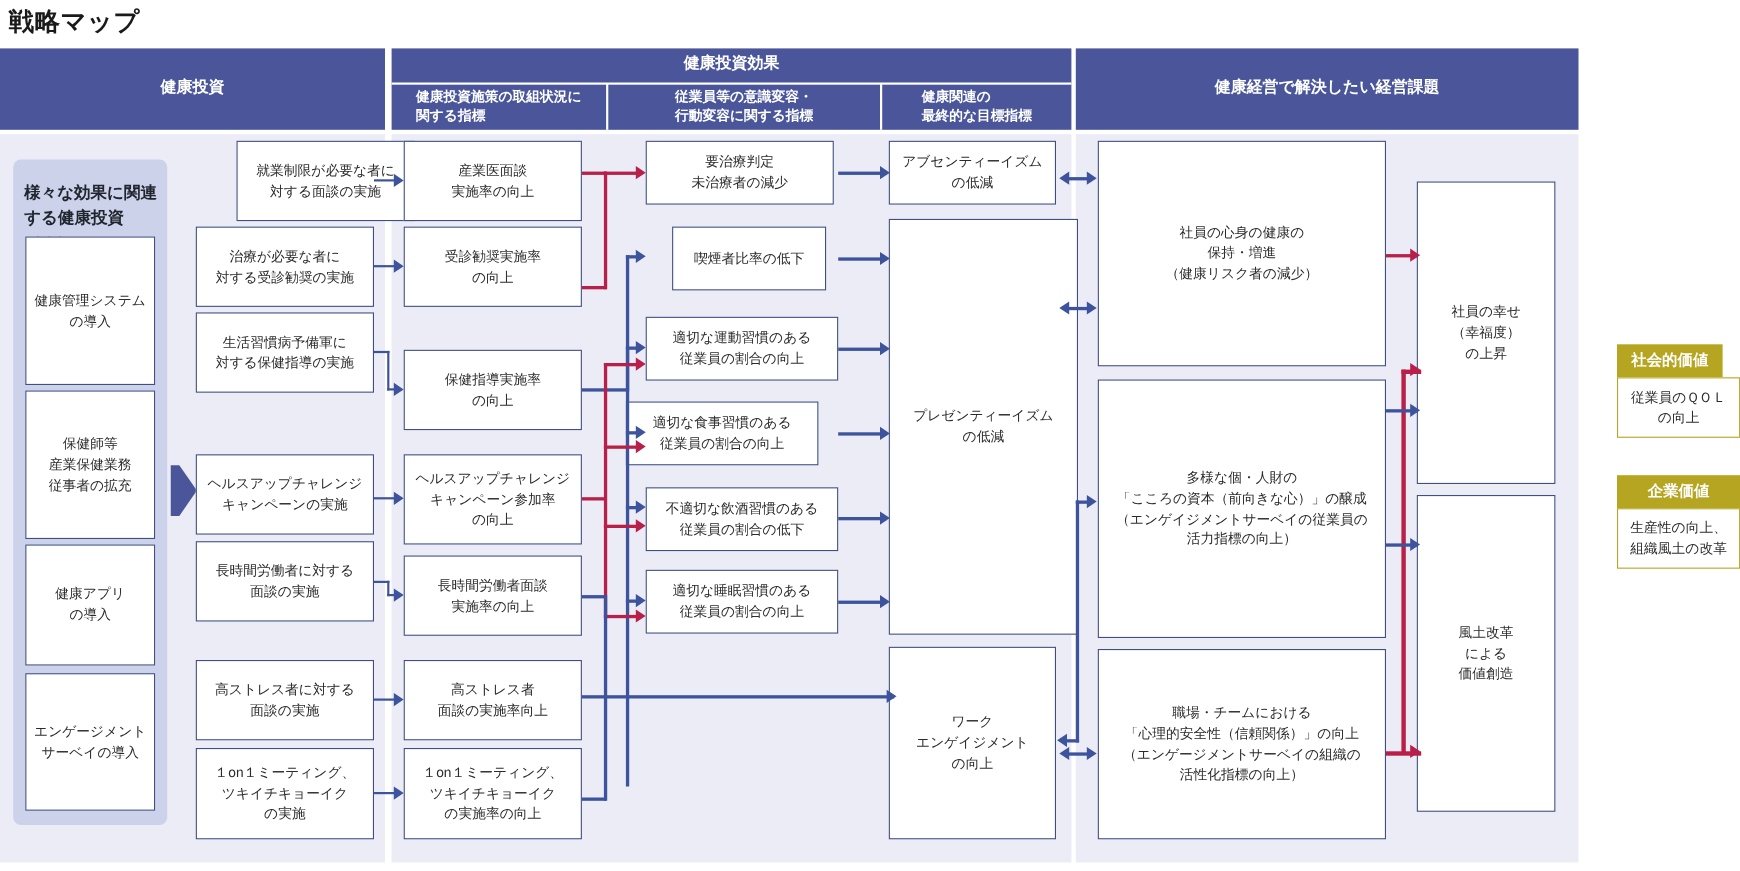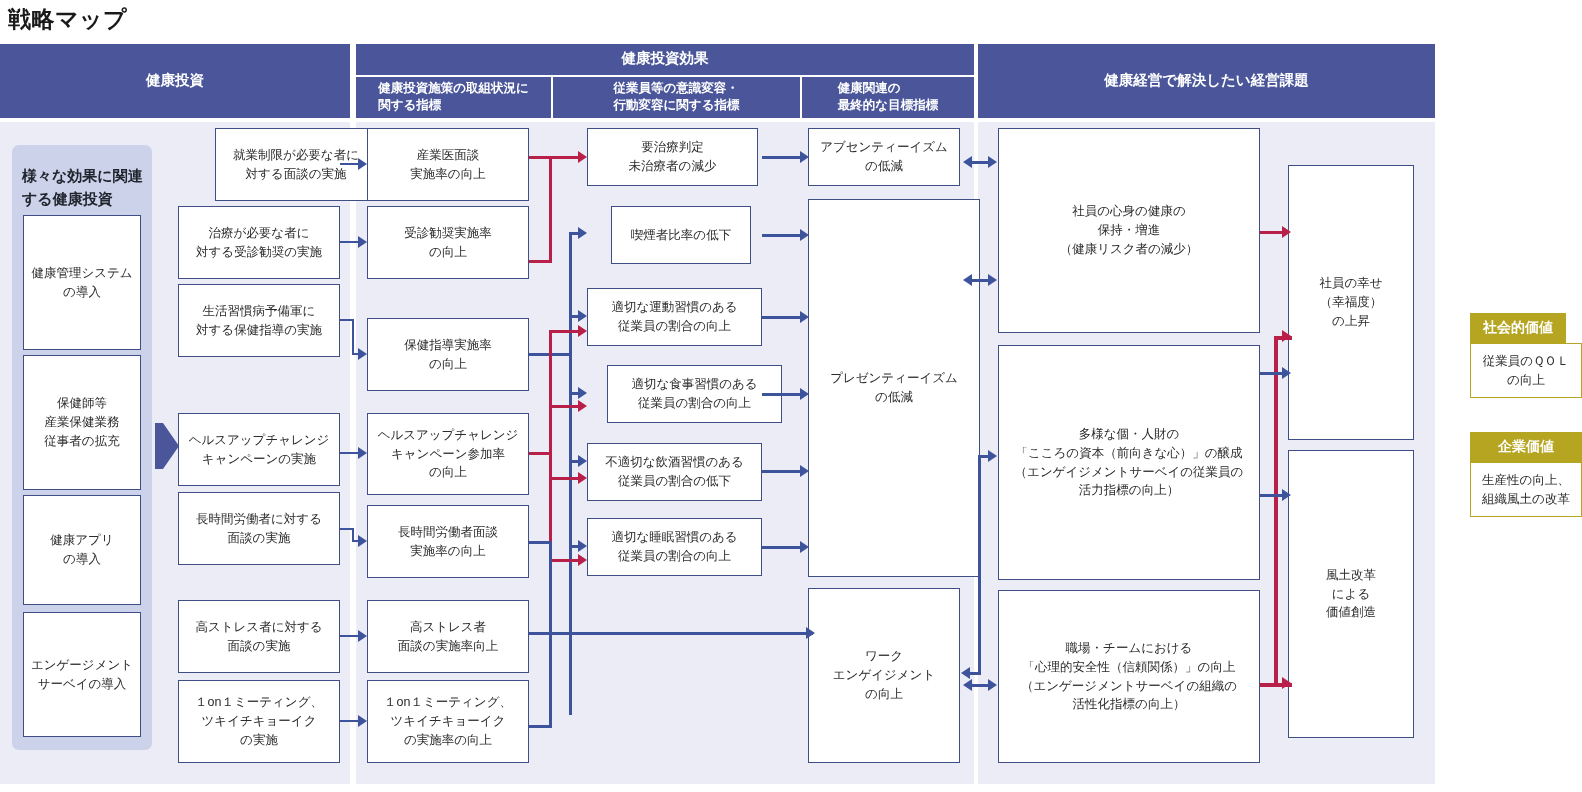--- a/index.html
+++ b/index.html
@@ -156,21 +156,21 @@
 面談の実施率向上</div>
   <div class="node" style="left:367px;top:680px;width:162px;height:83px;">１on１ミーティング、
 ツキイチキョーイク
 の実施率の向上</div>
 
   <div class="node" style="left:587px;top:128px;width:171px;height:58px;">要治療判定
 未治療者の減少</div>
   <div class="node" style="left:587px;top:206px;width:140px;height:58px;margin-left:24px;">喫煙者比率の低下</div>
   <div class="node" style="left:587px;top:288px;width:175px;height:58px;">適切な運動習慣のある
 従業員の割合の向上</div>
-  <div class="node" style="left:607px;top:365px;width:175px;height:58px;">適切な食事習慣のある
+  <div class="node" style="left:569px;top:365px;width:175px;height:58px;">適切な食事習慣のある
 従業員の割合の向上</div>
   <div class="node" style="left:587px;top:443px;width:175px;height:58px;">不適切な飲酒習慣のある
 従業員の割合の低下</div>
   <div class="node" style="left:587px;top:518px;width:175px;height:58px;">適切な睡眠習慣のある
 従業員の割合の向上</div>
 
   <div class="node" style="left:808px;top:128px;width:152px;height:58px;">アブセンティーイズム
 の低減</div>
   <div class="node" style="left:808px;top:199px;width:172px;height:378px;">プレゼンティーイズム
 の低減</div>

